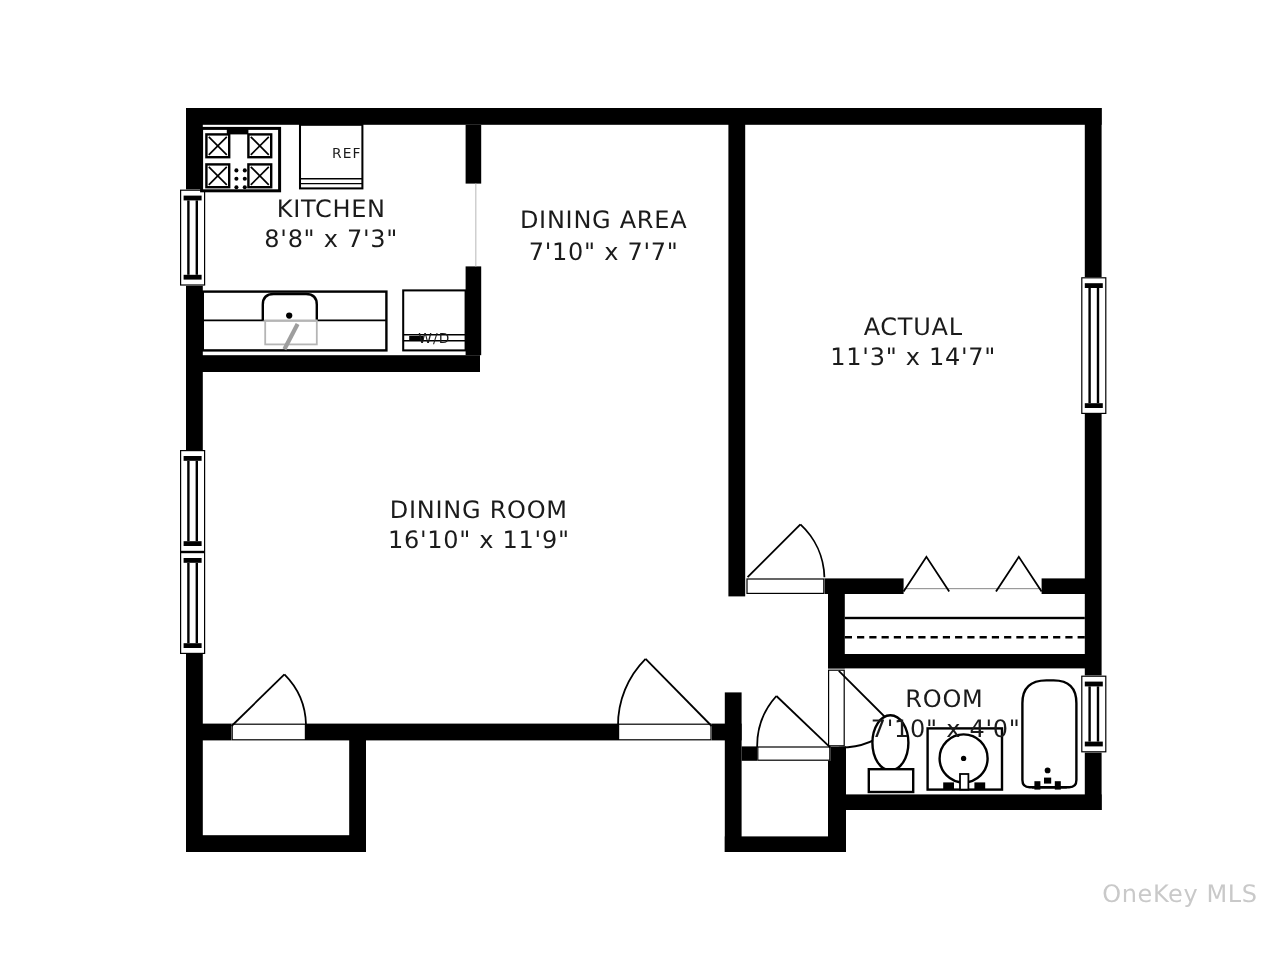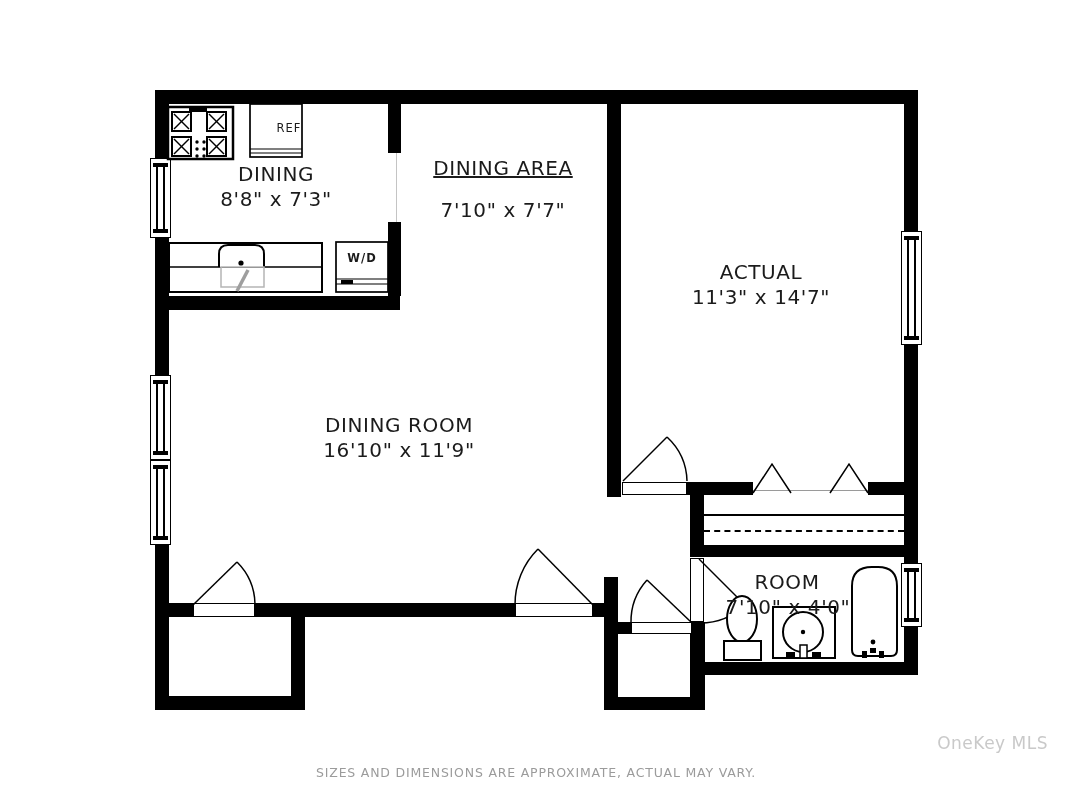--- a/index.html
+++ b/index.html
@@ -16,21 +16,21 @@
   .roomlabel{position:absolute;transform:translateX(-50%);white-space:nowrap;
              color:#1b1b1b;font-size:20px;line-height:20px;letter-spacing:0.6px;text-align:center;}
   .minilabel{position:absolute;transform:translateX(-50%);white-space:nowrap;
              color:#1b1b1b;font-size:11.5px;line-height:12px;letter-spacing:1px;}
   .closet-line{position:absolute;background:#000;}
   .closet-rod{position:absolute;border-top:2px dashed #000;}
   .faint{position:absolute;background:#c4c4c4;}
   .svgoverlay{position:absolute;left:0;top:0;pointer-events:none;}
   .disclaimer{position:absolute;left:0;top:765px;width:1072px;text-align:center;
               color:#9b9b9b;font-size:12.5px;letter-spacing:0.8px;}
-  .watermark{position:absolute;right:24px;top:733px;color:#c9c9c9;font-size:17px;letter-spacing:0.5px;}
+  .watermark{position:absolute;right:24px;top:733px;color:#c9c9c9;font-size:20px;letter-spacing:0.5px;}
 </style>
 </head>
 <body>
 
 <div class="stage">
 
   <div class="wall" style="left:155px;top:90px;width:763px;height:14px;"></div>
   <div class="wall" style="left:155px;top:90px;width:14px;height:68px;"></div>
   <div class="wall" style="left:155px;top:238px;width:14px;height:137px;"></div>
   <div class="wall" style="left:155px;top:545px;width:14px;height:165px;"></div>
@@ -179,34 +179,33 @@
     <g>
       <path d="M852,650 L852,586 Q852,567 872,567 L878,567 Q897,567 897,586 L897,650 Q897,656 891,656 L858,656 Q852,656 852,650 Z" fill="#fff" stroke="#000" stroke-width="2"></path>
       <circle cx="873" cy="642" r="2.4" fill="#000"></circle>
       <rect x="870" y="648" width="6" height="5" fill="#000"></rect>
       <rect x="862" y="651" width="5" height="7" fill="#000"></rect>
       <rect x="879" y="651" width="5" height="7" fill="#000"></rect>
       <line x1="860" y1="656" x2="889" y2="656" stroke="#000" stroke-width="2"></line>
     </g>
   </svg>
 
-  <div class="roomlabel" style="left:276px;top:164px;">DINING</div>
+  <div class="roomlabel" style="left:276px;top:164px;">KITCHEN</div>
   <div class="roomlabel" style="left:276px;top:189px;">8'8" x 7'3"</div>
 
-  <div class="roomlabel" style="left:503px;top:158px;text-decoration:underline;">DINING AREA</div>
+  <div class="roomlabel" style="left:503px;top:173px;">DINING AREA</div>
   <div class="roomlabel" style="left:503px;top:200px;">7'10" x 7'7"</div>
 
   <div class="roomlabel" style="left:761px;top:262px;">ACTUAL</div>
   <div class="roomlabel" style="left:761px;top:287px;">11'3" x 14'7"</div>
 
   <div class="roomlabel" style="left:399px;top:415px;">DINING ROOM</div>
   <div class="roomlabel" style="left:399px;top:440px;">16'10" x 11'9"</div>
 
   <div class="roomlabel" style="left:787px;top:572px;">ROOM</div>
   <div class="roomlabel" style="left:788px;top:597px;">7'10" x 4'0"</div>
 
   <div class="minilabel" style="left:277px;top:122px;padding-left:24px;">REF</div>
-  <div class="minilabel" style="left:362px;top:252px;font-weight:bold;">W/D</div>
-
-  <div class="disclaimer">SIZES AND DIMENSIONS ARE APPROXIMATE, ACTUAL MAY VARY.</div>
+  <div class="minilabel" style="left:362px;top:276px;">W/D</div>
+
   <div class="watermark">OneKey MLS</div>
 
 </div>
 
 </body></html>

